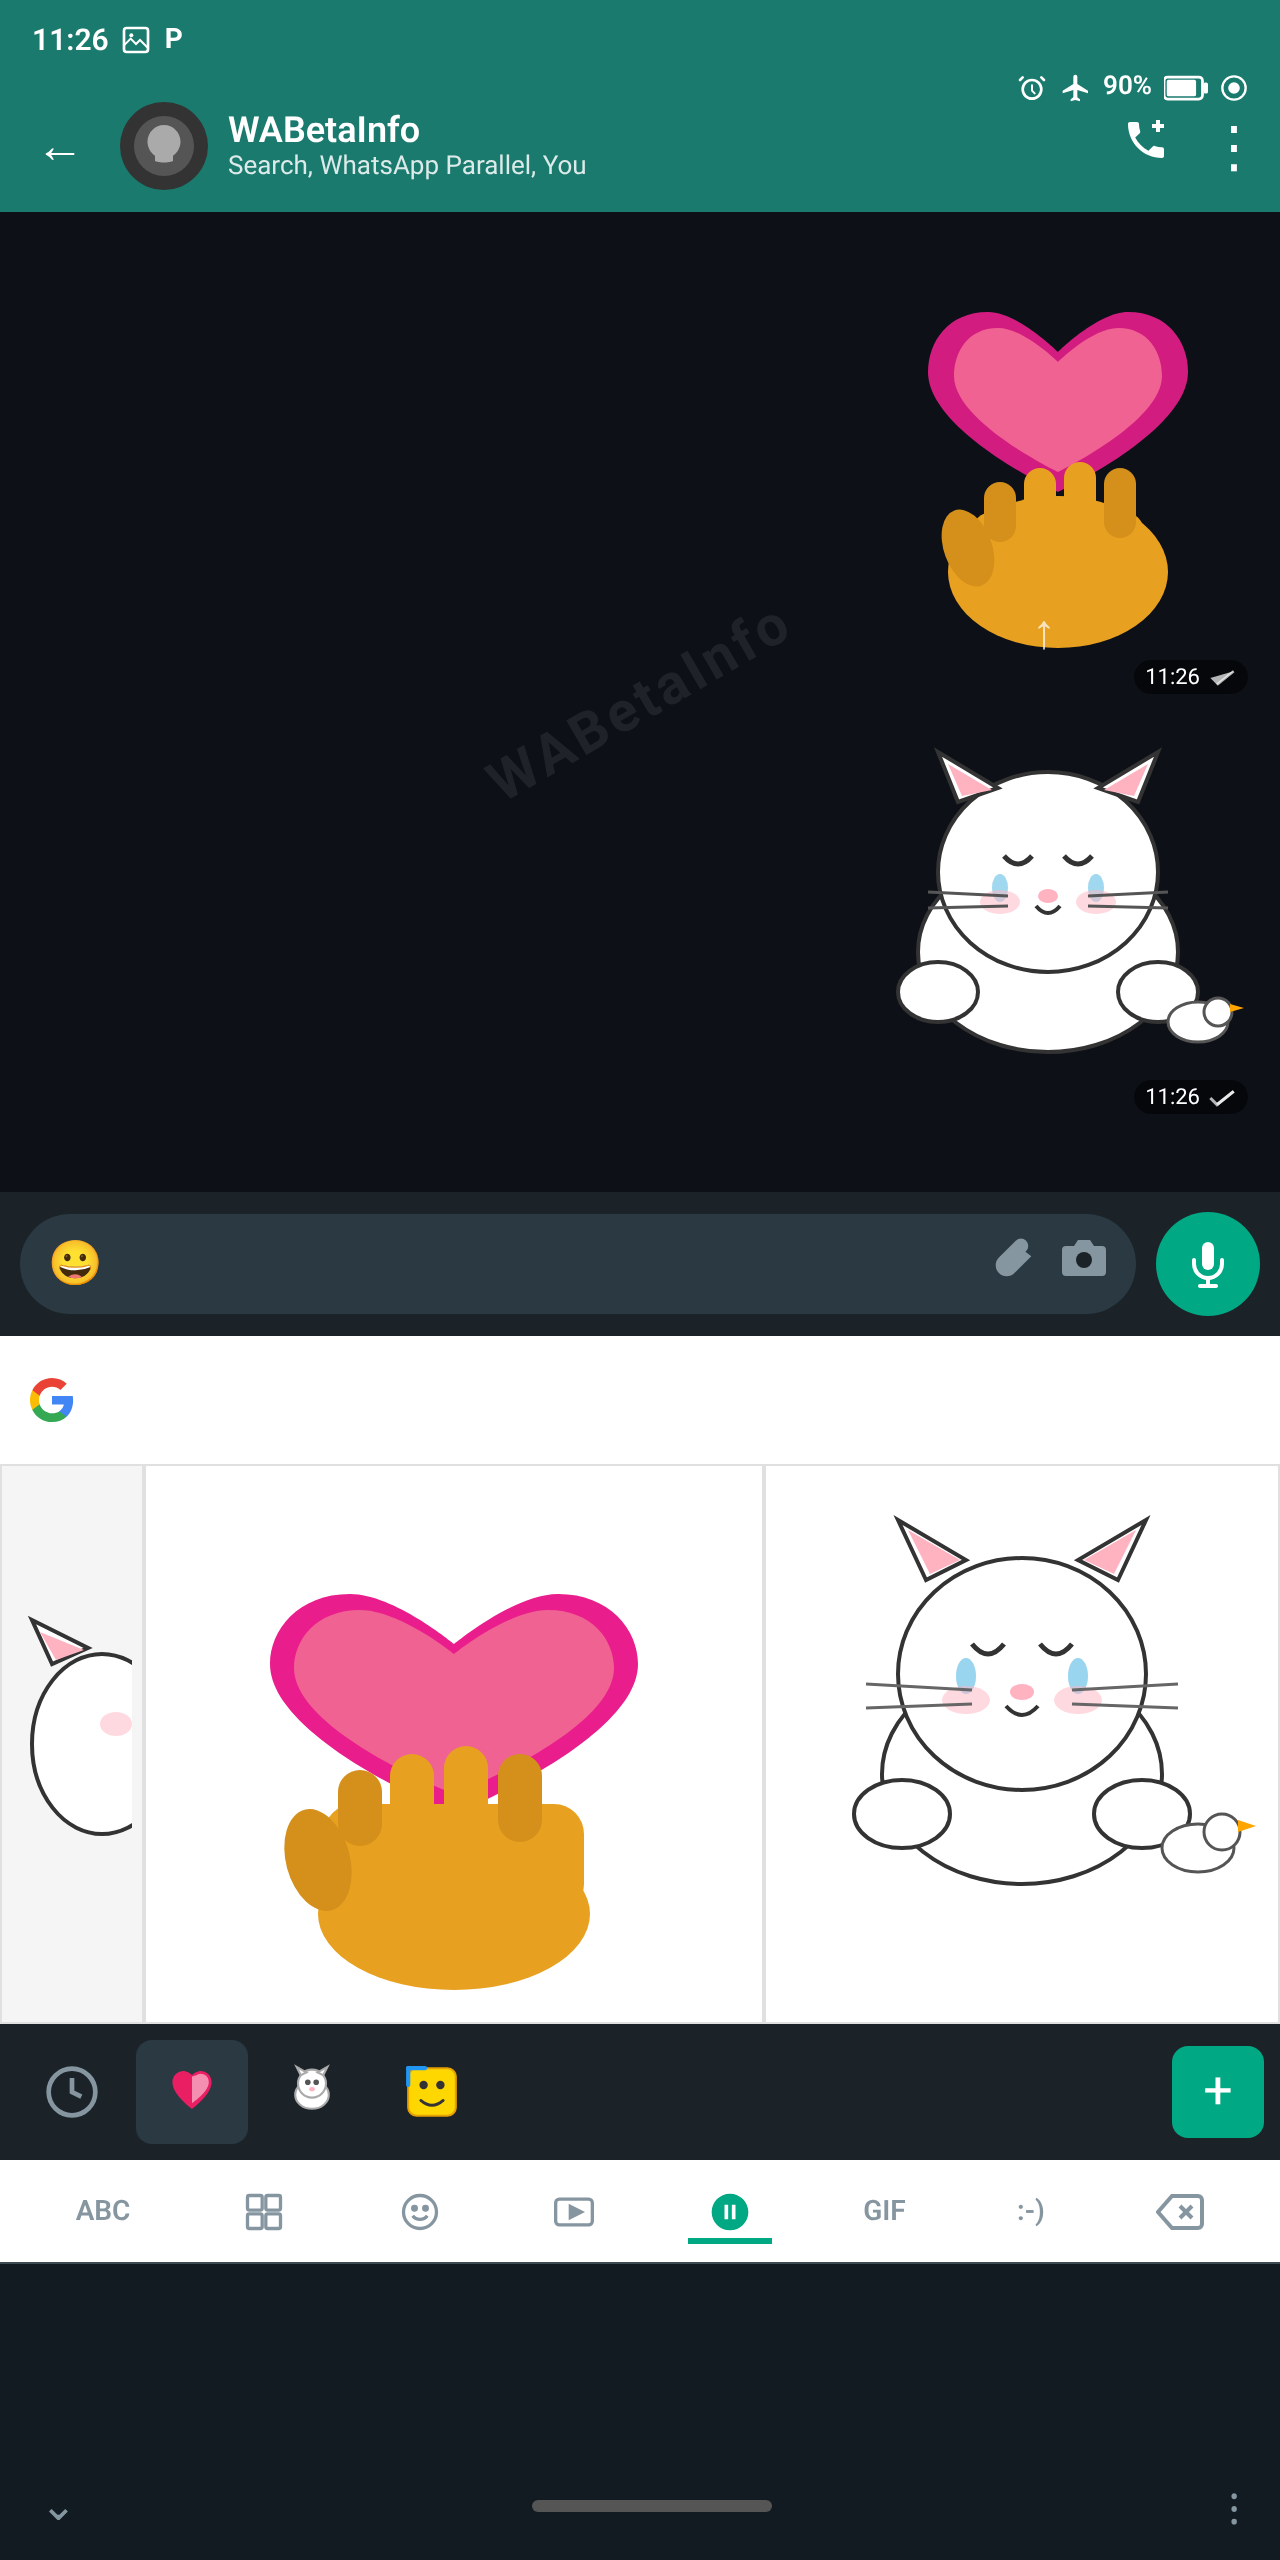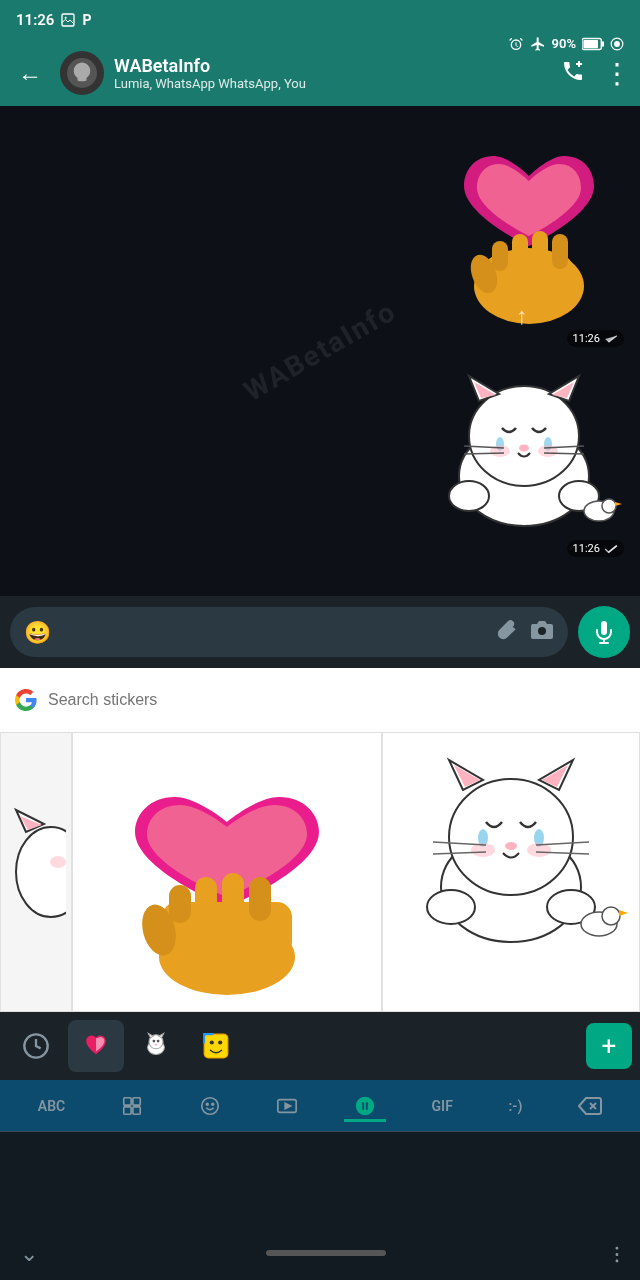--- a/index.html
+++ b/index.html
@@ -224,21 +224,21 @@
       display: flex;
       align-items: center;
       justify-content: center;
       cursor: pointer;
       color: white;
       font-size: 26px;
       flex-shrink: 0;
     }
     .keyboard-row-1 {
       height: 52px;
-      background: #0c4a6e;
+      background: #ffffff;
       display: flex;
       align-items: center;
       justify-content: space-around;
       padding: 0 10px;
       border-bottom: 1px solid #3d4a51;
     }
     .kb-icon-btn {
       color: #8696a0;
       font-size: 20px;
       cursor: pointer;
@@ -326,21 +326,21 @@
 <div id="header">
   <span class="back-arrow">←</span>
   <div class="avatar">
     <svg viewBox="0 0 40 40" xmlns="http://www.w3.org/2000/svg">
       <circle cx="20" cy="20" r="20" fill="#555"></circle>
       <path d="M20 6 C14 6 9 11 9 17 C9 21 11 24.5 14 26.5 L14 30 C14 30 16 31 20 31 C24 31 26 30 26 30 L26 26.5 C29 24.5 31 21 31 17 C31 11 26 6 20 6Z" fill="#aaa"></path>
     </svg>
   </div>
   <div class="contact-info">
     <div class="contact-name">WABetaInfo</div>
-    <div class="contact-sub">Lumia, WhatsApp WhatsApp, You</div>
+    <div class="contact-sub">Search, WhatsApp Parallel, You</div>
   </div>
   <div class="header-icons">
     <span class="header-icon">
       <svg width="24" height="24" viewBox="0 0 24 24" fill="white">
           <path d="M6.6 10.8c1.4 2.8 3.8 5.1 6.6 6.6l2.2-2.2c.3-.3.7-.4 1-.2 1.1.4 2.3.6 3.6.6.6 0 1 .4 1 1V20c0 .6-.4 1-1 1-9.4 0-17-7.6-17-17 0-.6.4-1 1-1h3.5c.6 0 1 .4 1 1 0 1.3.2 2.5.6 3.6.1.3 0 .7-.2 1L6.6 10.8z"></path>
           <path d="M19 8h-2V6h-2V4h2V2h2v2h2v2h-2v2z" fill="white"></path>
         </svg>
     </span>
     <span class="header-icon" style="font-size:28px;letter-spacing:-1px;">⋮</span>
   </div>
@@ -456,21 +456,20 @@
 </div>
 
 <div id="sticker-search-bar">
 
   <svg class="google-g" viewBox="0 0 24 24" xmlns="http://www.w3.org/2000/svg">
     <path d="M22.56 12.25c0-.78-.07-1.53-.2-2.25H12v4.26h5.92c-.26 1.37-1.04 2.53-2.21 3.31v2.77h3.57c2.08-1.92 3.28-4.74 3.28-8.09z" fill="#4285F4"></path>
     <path d="M12 23c2.97 0 5.46-.98 7.28-2.66l-3.57-2.77c-.98.66-2.23 1.06-3.71 1.06-2.86 0-5.29-1.93-6.16-4.53H2.18v2.84C3.99 20.53 7.7 23 12 23z" fill="#34A853"></path>
     <path d="M5.84 14.09c-.22-.66-.35-1.36-.35-2.09s.13-1.43.35-2.09V7.07H2.18C1.43 8.55 1 10.22 1 12s.43 3.45 1.18 4.93l2.85-2.22.81-.62z" fill="#FBBC05"></path>
     <path d="M12 5.38c1.62 0 3.06.56 4.21 1.64l3.15-3.15C17.45 2.09 14.97 1 12 1 7.7 1 3.99 3.47 2.18 7.07l3.66 2.84c.87-2.6 3.3-4.53 6.16-4.53z" fill="#EA4335"></path>
   </svg>
-  <input class="sticker-search-input" type="text" placeholder="Search stickers" style="">
 </div>
 
 <div id="sticker-grid">
 
   <div class="sticker-cell" style="max-width:72px;background:#f5f5f5;">
     <svg viewBox="0 0 60 140" width="60" height="140">
       <ellipse cx="45" cy="70" rx="35" ry="45" fill="white" stroke="#333" stroke-width="2"></ellipse>
       <polygon points="20,30 10,8 38,22" fill="white" stroke="#333" stroke-width="2"></polygon>
       <polygon points="22,28 14,14 36,23" fill="#ffb3c1"></polygon>
       <ellipse cx="52" cy="60" rx="8" ry="6" fill="#ffb3c1" opacity="0.5"></ellipse>

